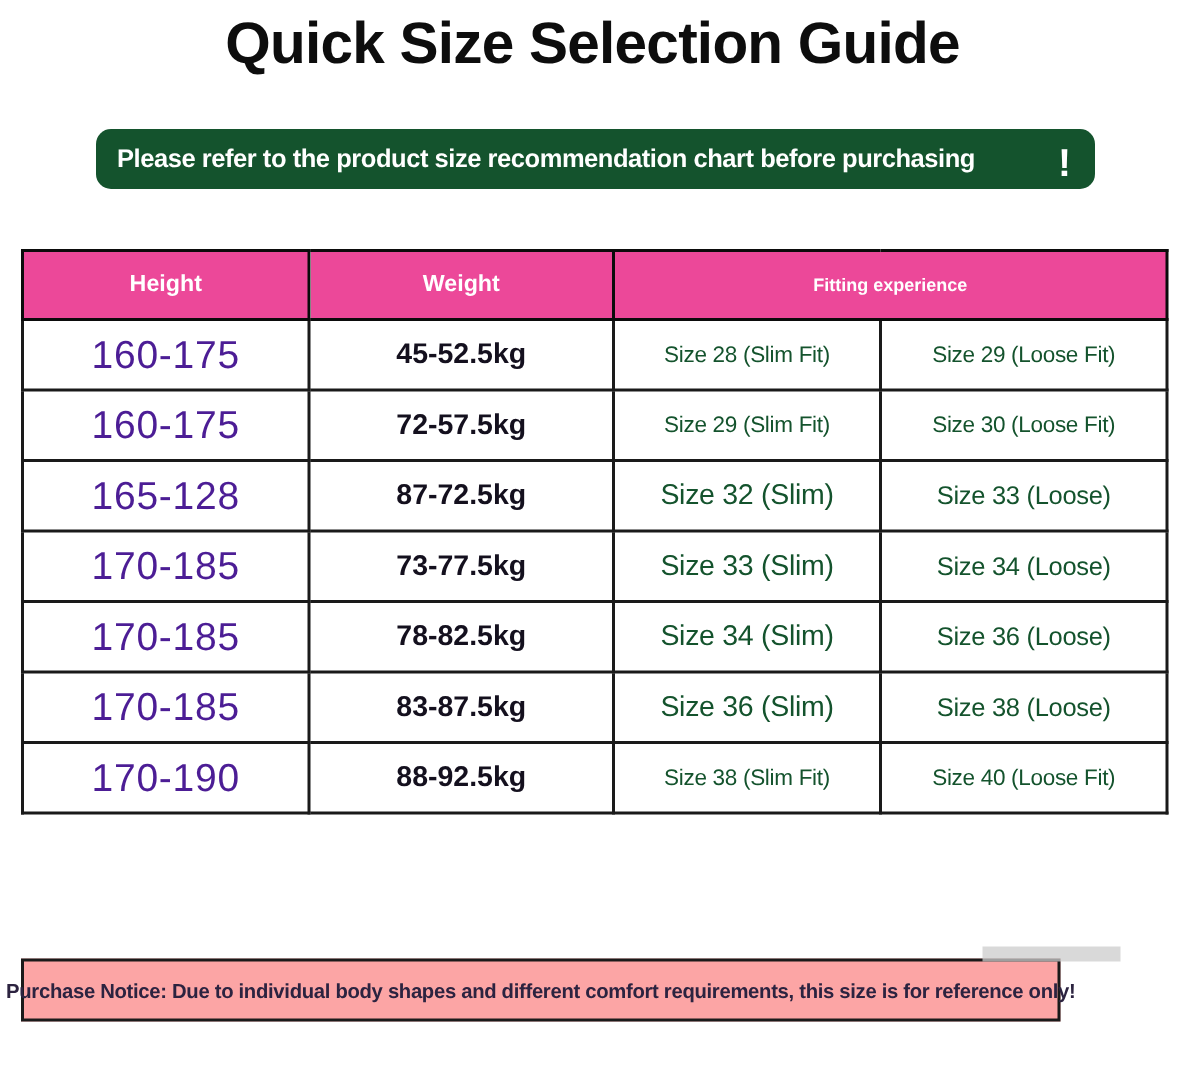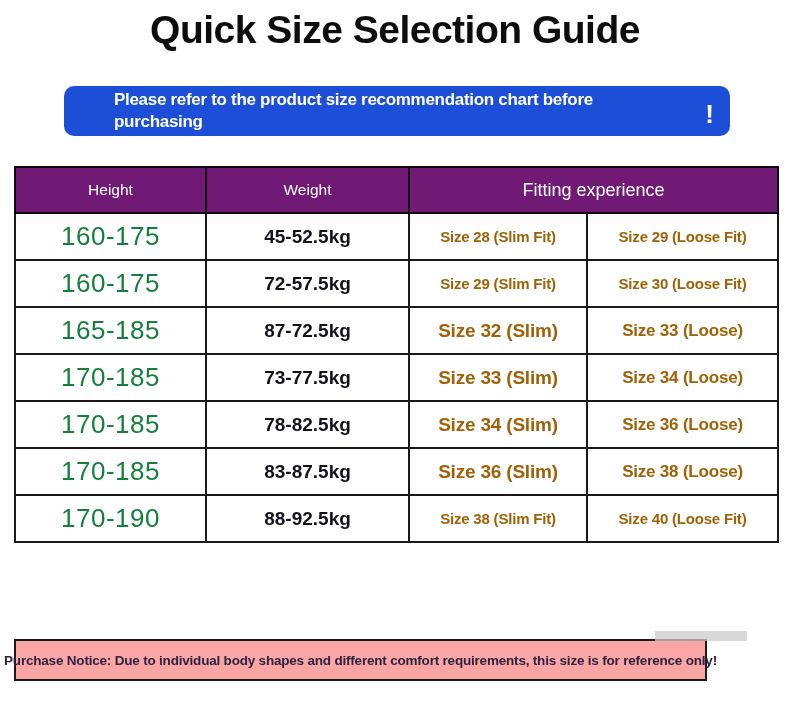--- a/index.html
+++ b/index.html
@@ -17,27 +17,26 @@
     text-align: center;
     font-size: 39px;
     font-weight: 700;
     letter-spacing: -0.5px;
     color: #0d0d0d;
   }
 
   .banner {
     position: absolute;
     left: 64px; top: 86px;
-    width: 666px; height: 50px;
-    background: #1d4ed8;
+    width: 666px; height: 40px;
+    background: #14532d;
     border-radius: 10px;
     color: #ffffff;
     display: flex;
     align-items: center;
-    padding-left: 36px;
   }
   .banner-text {
     padding-left: 14px;
     padding-right: 46px;
     font-size: 17px;
     font-weight: 700;
     line-height: 1.28;
     letter-spacing: -0.3px;
   }
   .banner-exclaim {
@@ -60,44 +59,44 @@
   table.size-table th, table.size-table td {
     border: 2px solid #1a1a1a;
     text-align: center;
     vertical-align: middle;
     background: #ffffff;
     overflow: hidden;
     white-space: nowrap;
   }
   table.size-table thead tr { height: 46px; }
   table.size-table thead th {
-    background: #701a75;
+    background: #ec4899;
     border-color: #0b0b0b;
     color: #ffffff;
-    font-weight: 400;
+    font-weight: 700;
     font-size: 15.5px;
   }
-  table.size-table thead th.fitting { font-size: 18px; }
+  table.size-table thead th.fitting { font-size: 12px; }
   table.size-table tbody tr { height: 47px; }
 
   td.h {
     font-size: 26px;
     font-weight: 400;
-    color: #15803d;
+    color: #4c1d95;
     letter-spacing: 0.5px;
   }
   td.w {
     font-size: 19px;
     font-weight: 700;
     color: #14101e;
   }
   td.f {
     font-size: 15px;
-    font-weight: 700;
-    color: #a16207;
+    font-weight: 400;
+    color: #14532d;
     letter-spacing: -0.2px;
   }
   td.f.big { font-size: 19px; }
   td.f.big.loose { font-size: 17px; }
 
   .footer-box {
     position: absolute;
     left: 14px; top: 639px;
     width: 693px; height: 42px;
     border: 2px solid #1a1a1a;
@@ -156,21 +155,21 @@
       <td class="f">Size 28 (Slim Fit)</td>
       <td class="f loose">Size 29 (Loose Fit)</td>
     </tr>
     <tr>
       <td class="h">160-175</td>
       <td class="w">72-57.5kg</td>
       <td class="f">Size 29 (Slim Fit)</td>
       <td class="f loose">Size 30 (Loose Fit)</td>
     </tr>
     <tr>
-      <td class="h">165-185</td>
+      <td class="h">165-128</td>
       <td class="w">87-72.5kg</td>
       <td class="f big">Size 32 (Slim)</td>
       <td class="f big loose">Size 33 (Loose)</td>
     </tr>
     <tr>
       <td class="h">170-185</td>
       <td class="w">73-77.5kg</td>
       <td class="f big">Size 33 (Slim)</td>
       <td class="f big loose">Size 34 (Loose)</td>
     </tr>

